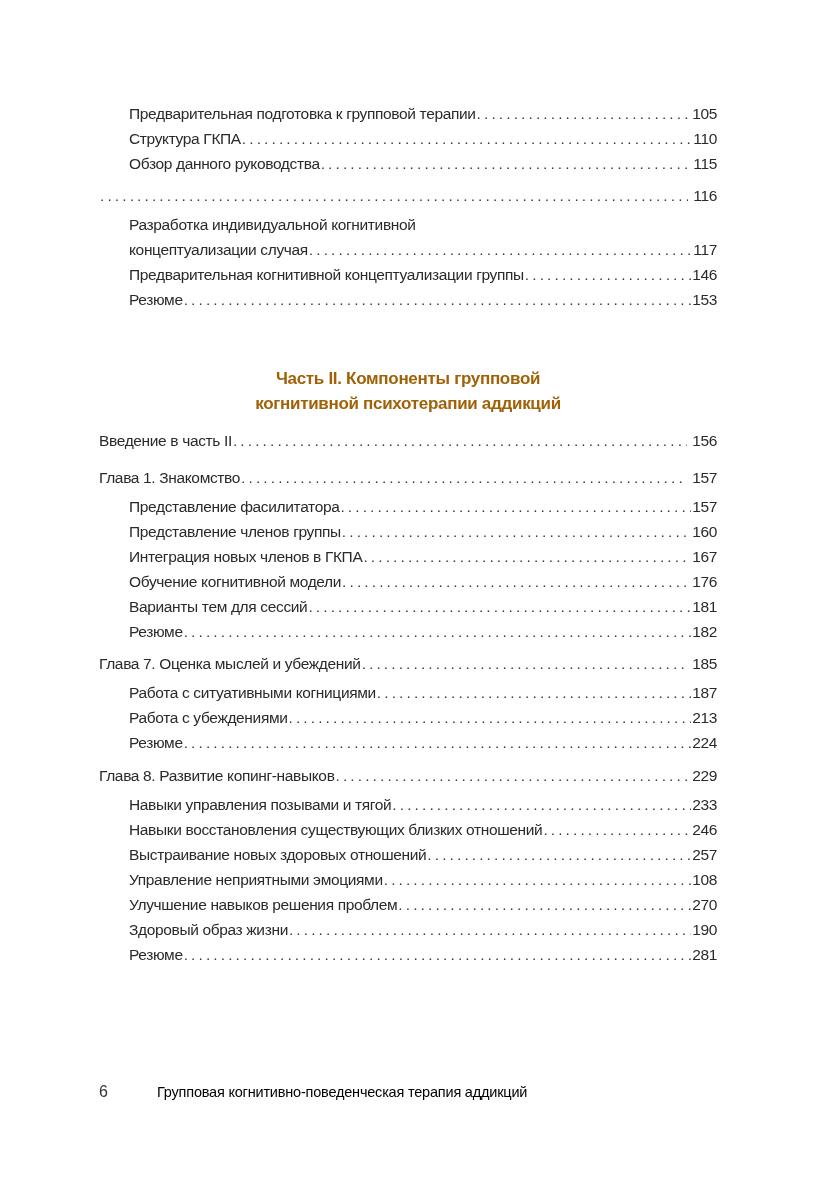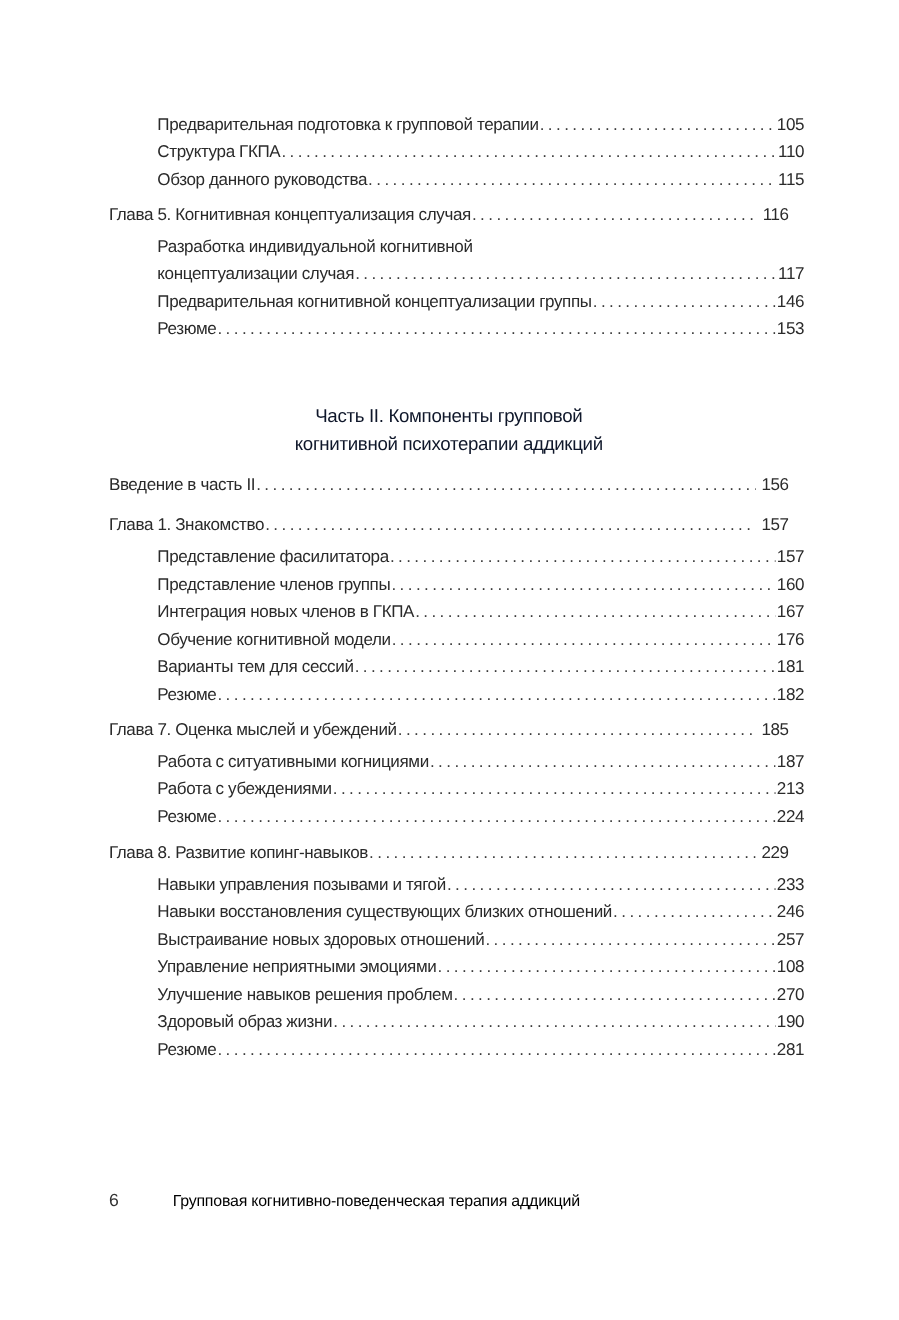--- a/index.html
+++ b/index.html
@@ -34,21 +34,21 @@
       height: 22px;
       display: flex;
       align-items: baseline;
       font-size: 15.5px;
       line-height: 22px;
       letter-spacing: -0.35px;
       white-space: nowrap;
       overflow: hidden;
     }
     .row.sub {
-      left: 44px;
+      left: 30px;
       width: 588px;
       align-items: flex-end;
     }
     .row .title {
       flex: 0 0 auto;
     }
     .row .leader {
       flex: 1 1 auto;
       overflow: hidden;
       white-space: nowrap;
@@ -65,25 +65,25 @@
       text-align: right;
     }
     .row.chapter .page-num {
       padding-left: 4px;
     }
     .part-heading {
       position: absolute;
       left: 99px;
       width: 618px;
       text-align: center;
-      font-weight: normal;
+      font-weight: bold;
       font-size: 17px;
       line-height: 25px;
       letter-spacing: -0.3px;
-      color: #0f172a;
+      color: #a16207;
     }
     .footer {
       position: absolute;
       top: 1083px;
       left: 99px;
       font-size: 15px;
       color: #333;
       display: flex;
       align-items: baseline;
     }
@@ -114,21 +114,20 @@
       <span class="leader"></span>
       <span class="page-num">110</span>
     </div>
     <div class="row sub" style="top:153px">
       <span class="title">Обзор данного руководства</span>
       <span class="leader"></span>
       <span class="page-num">115</span>
     </div>
 
     <div class="row chapter" style="top:185px">
-      <span class="title">Глава 5. Когнитивная концептуализация случая</span>
       <span class="leader"></span>
       <span class="page-num">116</span>
     </div>
     <div class="row sub" style="top:214px">
       <span class="title">Разработка индивидуальной когнитивной</span>
     </div>
     <div class="row sub" style="top:239px">
       <span class="title">концептуализации случая</span>
       <span class="leader"></span>
       <span class="page-num">117</span>

